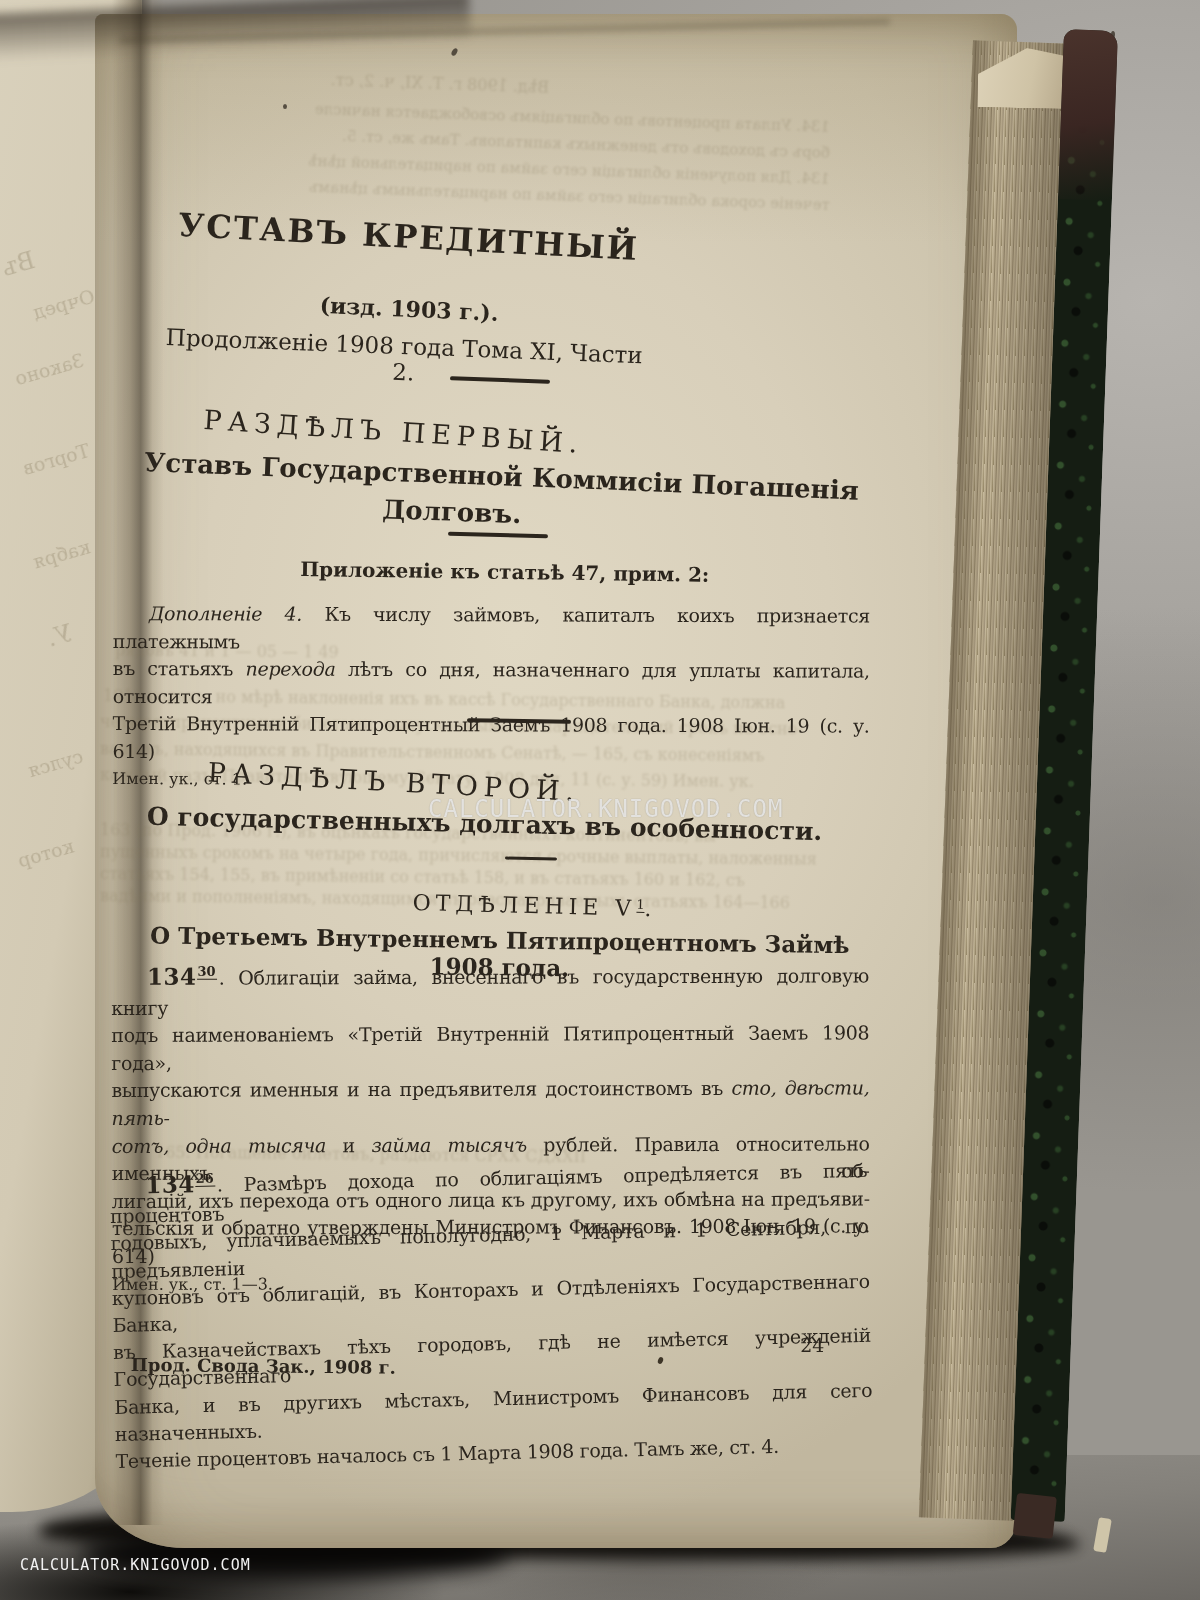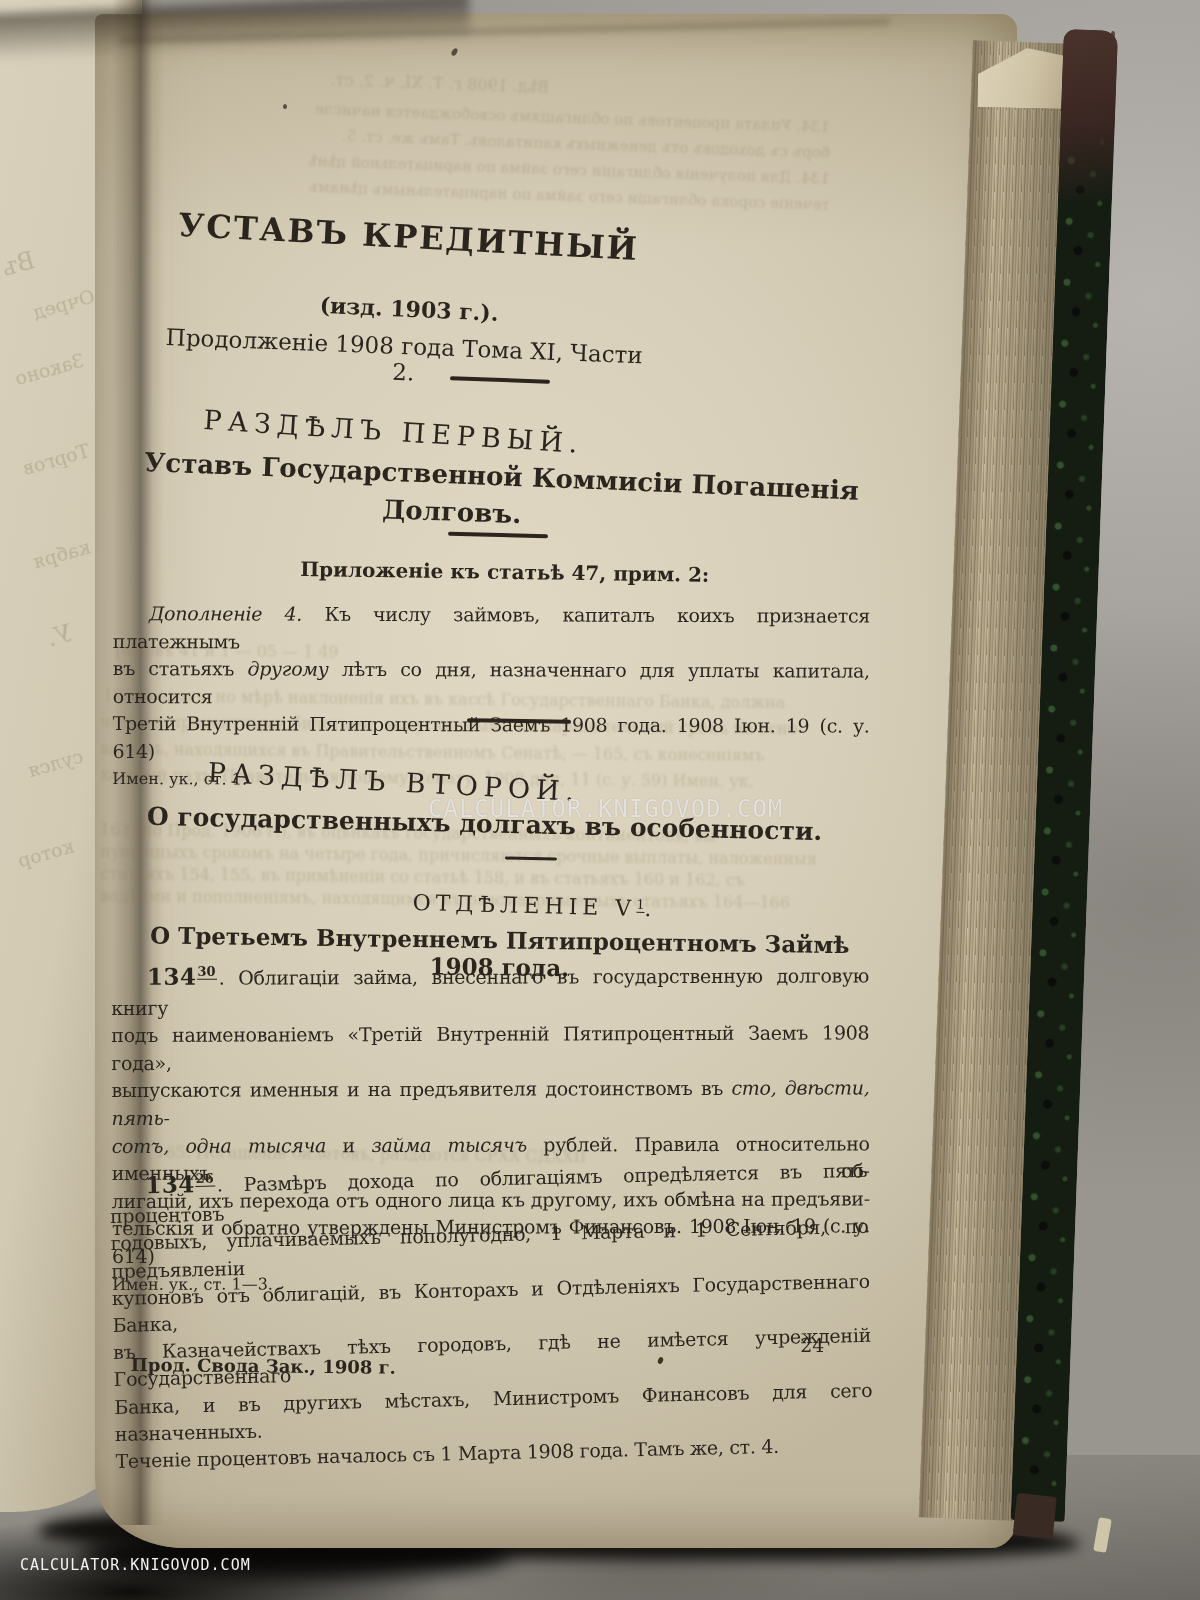--- a/index.html
+++ b/index.html
@@ -198,21 +198,21 @@
       <span>Государственной</span>
       <span>Коммисіи</span>
       <span>Погашенія</span>
     </div>
     <div class="blk ctr dolgov">Долговъ.</div>
     <div class="rule rule2"></div>
 
     <div class="blk ctr prilozh">Приложеніе къ статьѣ 47, прим. 2:</div>
     <div class="blk supplement">
         <div class="tline j ind"><span class="i">Дополненіе 4.</span><span> Къ числу займовъ, капиталъ коихъ признается платежнымъ</span></div>
-        <div class="tline j"><span>въ статьяхъ </span><span class="i">другому</span><span> лѣтъ со дня, назначеннаго для уплаты капитала, относится</span></div>
+        <div class="tline j"><span>въ статьяхъ </span><span class="i">перехода</span><span> лѣтъ со дня, назначеннаго для уплаты капитала, относится</span></div>
         <div class="tline j"><span>Третій Внутренній Пятипроцентный Заемъ 1908 года. 1908 Іюн. 19 (с. у. 614)</span></div>
         <div class="tline sm"><span>Имен. ук., ст. 1.</span></div>
       </div>
     <div class="rule rule3"></div>
 
     <div class="blk ctr razdel2">РАЗДѢЛЪ ВТОРОЙ.</div>
     <div class="blk ctr subject2">О государственныхъ долгахъ въ особенности.</div>
     <div class="rule rule4"></div>
 
     <div class="blk ctr division">

